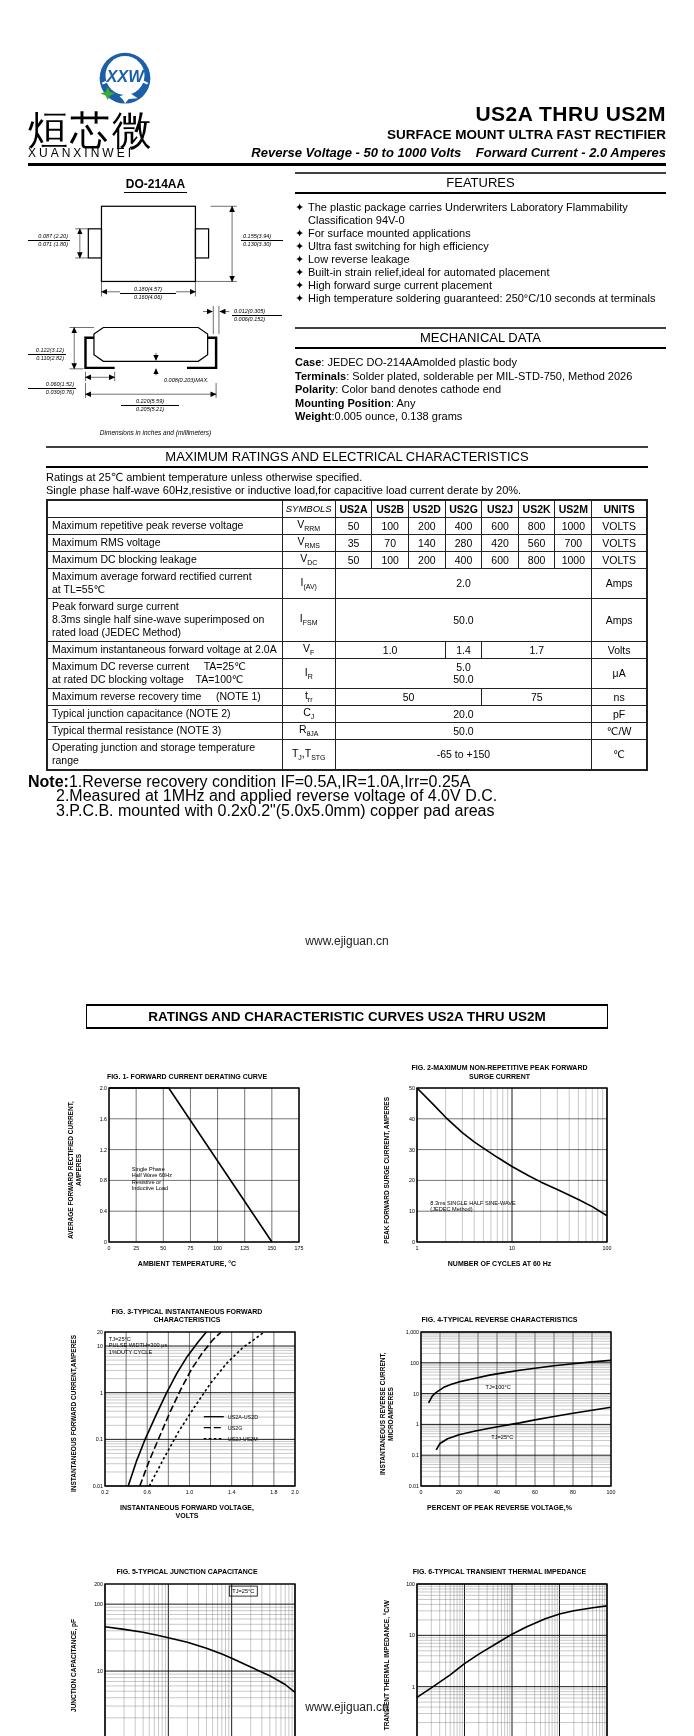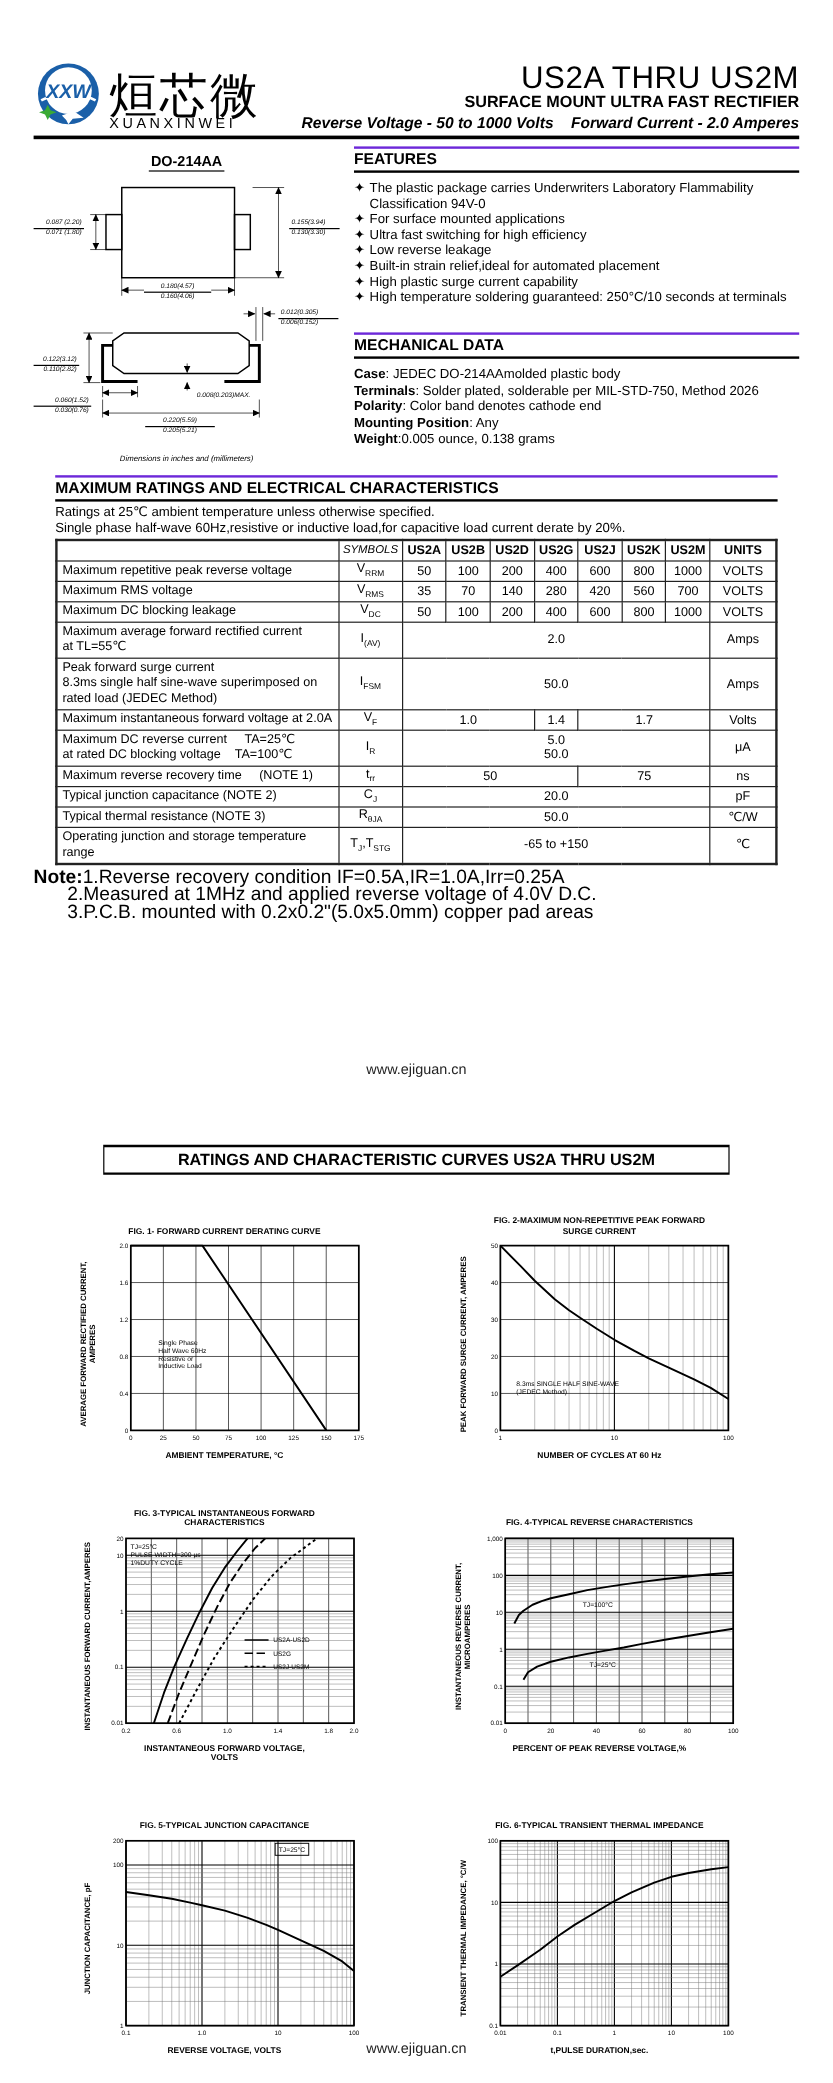--- a/index.html
+++ b/index.html
@@ -4,48 +4,48 @@
 <style>
   * { box-sizing: border-box; }
   html,body { margin:0; padding:0; }
   body {
     width:694px; height:1736px; position:relative; overflow:hidden;
     background:#ffffff; color:#000;
     font-family:"Liberation Sans","DejaVu Sans",sans-serif;
   }
   
   .hdr { display:flex; align-items:flex-end; padding:50px 28px 0 28px; }
-  .logo { display:flex; align-items:flex-end; gap:5px; }
+  .logo { display:flex; align-items:flex-end; gap:5px;flex-direction:column; }
   .logo-txt { display:flex; flex-direction:column; }
   .logo-cn { font-size:40px; font-weight:normal; line-height:30px; letter-spacing:2px; }
   .logo-en { font-size:12px; letter-spacing:3px; margin-top:1px; white-space:nowrap; }
   .titles { flex:1; text-align:right; }
-  .t1 { font-size:26px; font-weight:normal; letter-spacing:0.5px; line-height:22px; }
+  .t1 { font-size:21px; font-weight:bold; letter-spacing:0.5px; line-height:22px; }
   .t2 { font-size:13.5px; font-weight:bold; margin-top:2px; }
   .t3 { font-size:13px; font-weight:bold; font-style:italic; margin-top:3px; white-space:nowrap; }
   .hdr-rule { margin:3px 28px 0; border-bottom:3.5px solid #000; }
 
   
   .cols { display:flex; padding:6px 28px 0; gap:12px; }
   .col-l { width:255px; flex:none; }
   .col-r { flex:1; }
   .pkg-name { text-align:center; font-weight:bold; font-size:12px; margin:5px 0 4px; }
   .pkg-name span { border-bottom:1.5px solid #000; padding:0 2px 1px; }
   .pkg-wrap { position:relative; width:255px; height:232px; }
   .dim { position:absolute; font-size:5.5px; font-style:italic; line-height:7px; text-align:center; }
   .dim span { display:block; padding:0 2px; white-space:nowrap; }
   .dim span:first-child { border-bottom:0.8px solid #000; }
   .dim.single span:first-child { border-bottom:none; }
   .dim.bg { background:#fff; }
   .dim.ra { text-align:right; }
   .dim.la { text-align:left; }
   .pkg-cap { text-align:center; font-style:italic; font-size:6.5px; margin-top:2px; }
 
-  .sec-hd { border-top:2px solid #6d28d9; border-bottom:2px solid #000; text-align:left;
-            font-weight:bold; font-size:13px; padding:1px 0 2px; }
+  .sec-hd { border-top:2px solid #404040; border-bottom:2px solid #000; text-align:center;
+            font-weight:normal; font-size:13px; padding:1px 0 2px; }
   .mech-hd { margin-top:22px; }
   .feat-list { margin:7px 0 0; }
   .feat { display:flex; font-size:11px; line-height:13px; }
   .feat .bl { width:13px; flex:none; }
   .mech-lines { margin-top:7px; font-size:11px; line-height:13.5px; }
 
   
   .rat { padding:0 46px; margin-top:10px; }
   .rat-intro { font-size:11px; line-height:13px; margin:3px 0 2px; }
   table.rt { width:100%; border-collapse:collapse; margin-top:2px; border:2px solid #222; }
@@ -211,21 +211,21 @@
         <div class="feat">
           <span class="bl">✦</span>
           <span>Low reverse leakage</span>
         </div>
         <div class="feat">
           <span class="bl">✦</span>
           <span>Built-in strain relief,ideal for automated placement</span>
         </div>
         <div class="feat">
           <span class="bl">✦</span>
-          <span>High plastic surge current capability</span>
+          <span>High forward surge current placement</span>
         </div>
         <div class="feat">
           <span class="bl">✦</span>
           <span>High temperature soldering guaranteed: 250°C/10 seconds at terminals</span>
         </div>
       </div>
     <div class="sec-hd mech-hd">MECHANICAL DATA</div>
     <div class="mech-lines">
         <div><b>Case</b>: JEDEC DO-214AAmolded plastic body</div>
         <div><b>Terminals</b>: Solder plated, solderable per MIL-STD-750, Method 2026</div>

